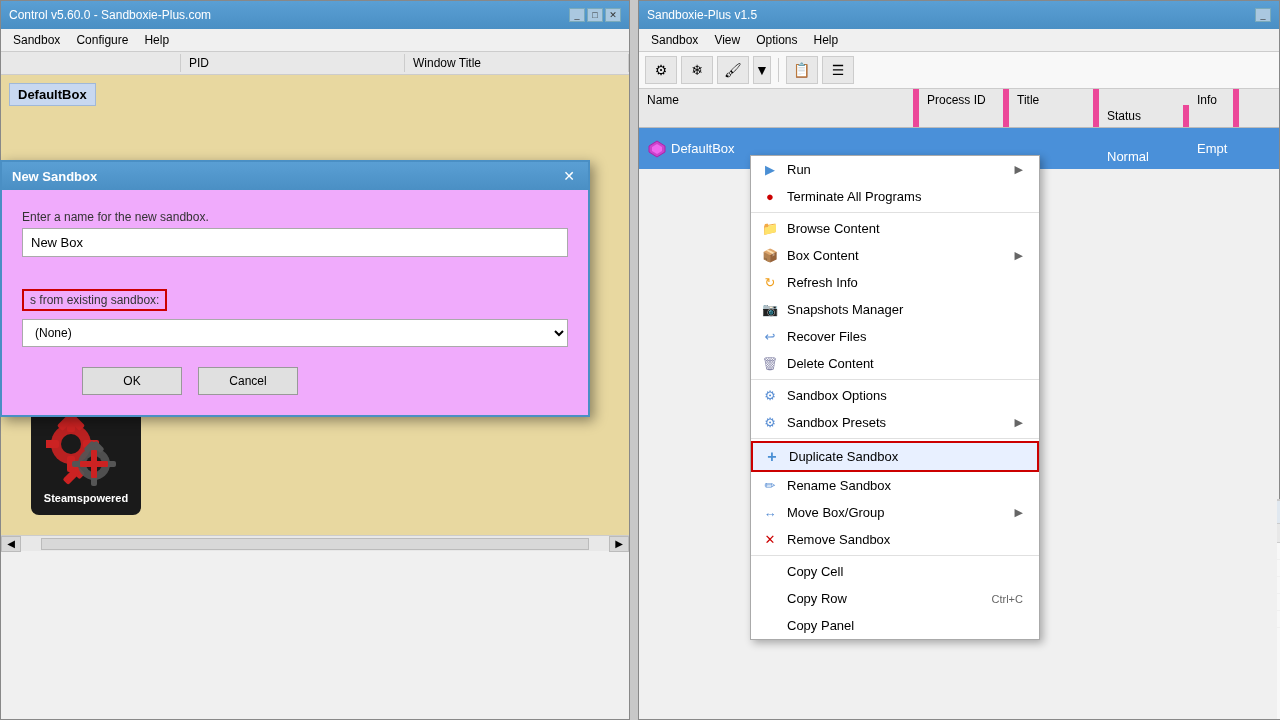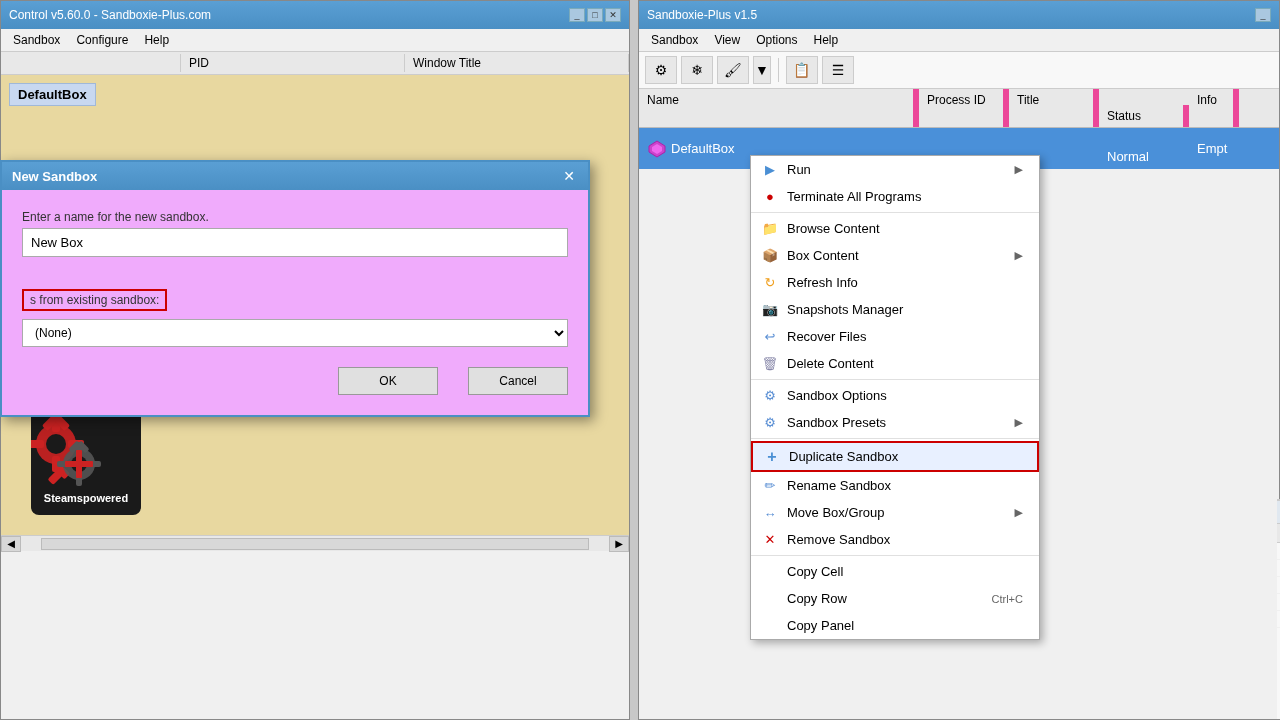--- a/index.html
+++ b/index.html
@@ -125,22 +125,22 @@
     .dialog-select {
       width: 100%;
       padding: 5px 8px;
       font-size: 12px;
       border: 1px solid #aaa;
       background: white;
       margin-bottom: 20px;
     }
     .dialog-buttons {
       display: flex;
-      gap: 30px;
-      justify-content: flex-end;
+      gap: 16px;
+      justify-content: flex-start;
       padding-left: 60px;
     }
     .dialog-btn {
       width: 100px;
       padding: 6px 12px;
       font-size: 12px;
       cursor: pointer;
       background: #e0e0e0;
       border: 1px solid #999;
     }
@@ -150,20 +150,21 @@
       position: absolute;
       bottom: 20px; left: 30px;
       width: 110px; height: 110px;
     }
     .steam-bg {
       width: 110px; height: 110px;
       background: #1a1a1a;
       border-radius: 8px;
       display: flex;
       flex-direction: column;
+      align-items: center;
       justify-content: center;
       overflow: hidden;
     }
     .steam-label {
       background: #1a1a1a;
       color: white;
       font-size: 11px;
       font-weight: bold;
       text-align: center;
       width: 100%;

